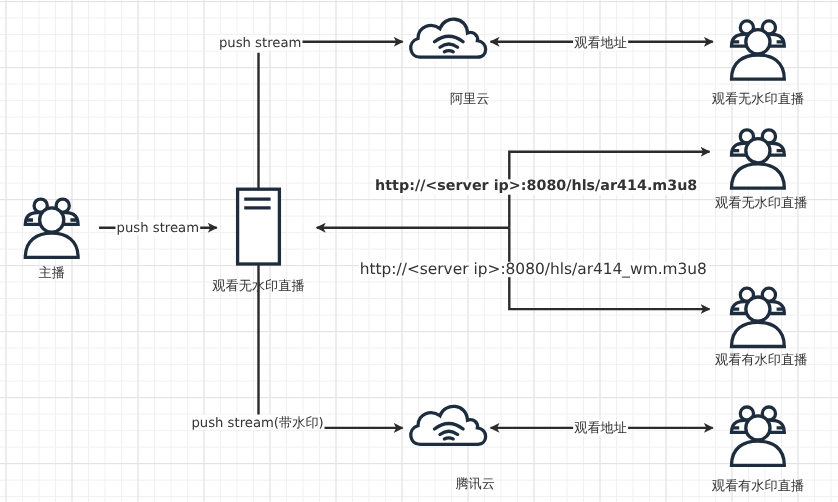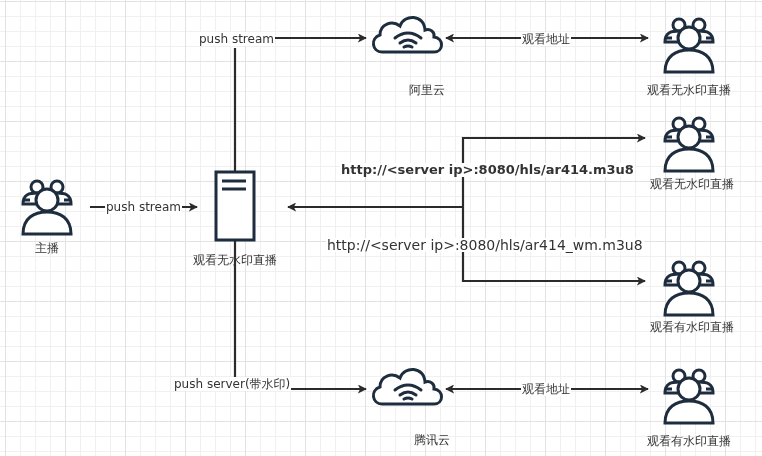--- a/index.html
+++ b/index.html
@@ -68,21 +68,21 @@
   <use href="#cloud" x="408" y="38"></use>
   <use href="#cloud" x="408" y="390"></use>
   <use href="#users" x="689" y="38"></use>
   <use href="#users" x="689" y="137"></use>
   <use href="#users" x="689" y="281"></use>
   <use href="#users" x="689" y="389"></use>
 </svg>
 
 <div class="lbl bg" style="left:198px; top:32px;">push stream</div>
 <div class="lbl bg" style="left:105px; top:200px;">push stream</div>
-<div class="lbl bg" style="left:173px; top:377px;">push server(带水印)</div>
+<div class="lbl bg" style="left:173px; top:377px;">push stream(带水印)</div>
 <div class="lbl bg" style="left:521px; top:32px;">观看地址</div>
 <div class="lbl bg" style="left:521px; top:382px;">观看地址</div>
 <div class="lbl bg" style="left:340px; top:163px; font-size:13px;font-weight:bold;">http://&lt;server ip&gt;:8080/hls/ar414.m3u8</div>
 <div class="lbl bg" style="left:326px; top:238px; font-size:14px;">http://&lt;server ip&gt;:8080/hls/ar414_wm.m3u8</div>
 
 <div class="caption" style="left:47px; top:241px;">主播</div>
 <div class="caption" style="left:235px; top:253px;">观看无水印直播</div>
 <div class="caption" style="left:427px; top:83px;">阿里云</div>
 <div class="caption" style="left:432px; top:433px;">腾讯云</div>
 <div class="caption" style="left:689px; top:83px;">观看无水印直播</div>

